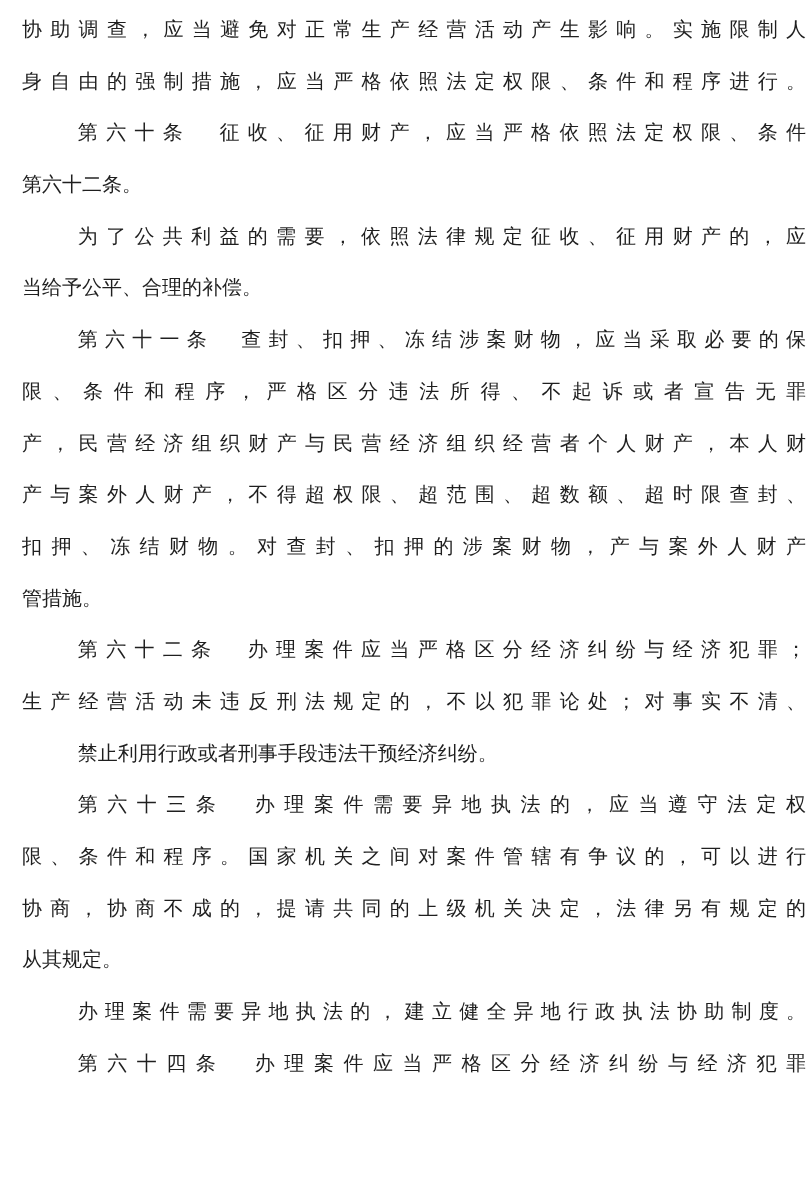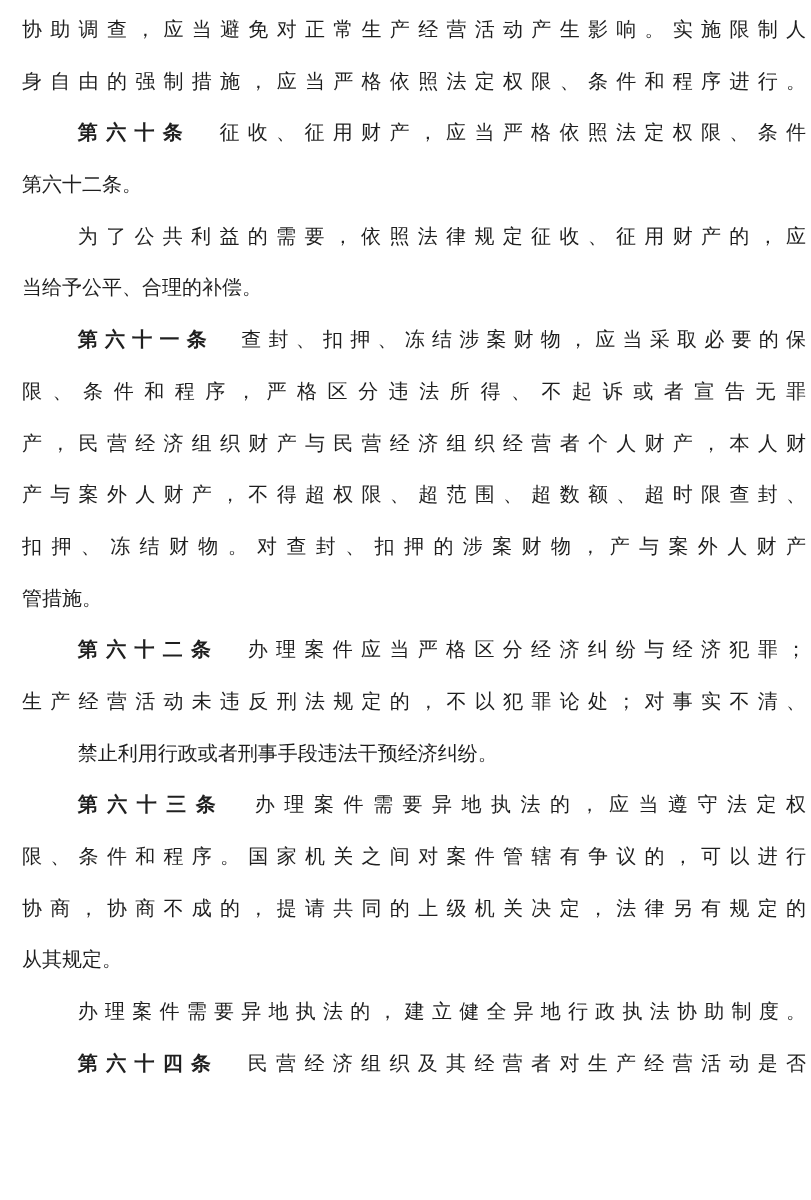--- a/index.html
+++ b/index.html
@@ -36,21 +36,21 @@
   }
 
   
   .indent {
     text-indent: 55.8px;
   }
 
   
   .head {
     font-family: "Liberation Sans", "DejaVu Sans", sans-serif;
-    font-weight: 700;
+    font-weight: 400;
   }
 
   .footer {
     position: absolute;
     left: 28px;
     top: 1146px;
     height: 36px;
     line-height: 36px;
     font-size: 26px;
     letter-spacing: 2px;
@@ -99,20 +99,20 @@
     <div class="line j indent"><span class="head">第六十三条　</span><span class="t">办理案件需要异地执法的，应当遵守法定权</span></div>
 
     <div class="line j"><span class="head"></span><span class="t">限、条件和程序。国家机关之间对案件管辖有争议的，可以进行</span></div>
 
     <div class="line j"><span class="head"></span><span class="t">协商，协商不成的，提请共同的上级机关决定，法律另有规定的</span></div>
 
     <div class="line"><span class="head"></span><span class="t">从其规定。</span></div>
 
     <div class="line j indent"><span class="head"></span><span class="t">办理案件需要异地执法的，建立健全异地行政执法协助制度。</span></div>
 
-    <div class="line j indent"><span class="head">第六十四条　</span><span class="t">民营经济组织及其经营者对生产经营活动是否</span></div>
+    <div class="line j indent"><span class="head">第六十四条　</span><span class="t">办理案件应当严格区分经济纠纷与经济犯罪</span></div>
 
   </div>
 
   <div class="footer">
     <span>— 22 —</span>
   </div>
 </div>
 
 </body></html>

